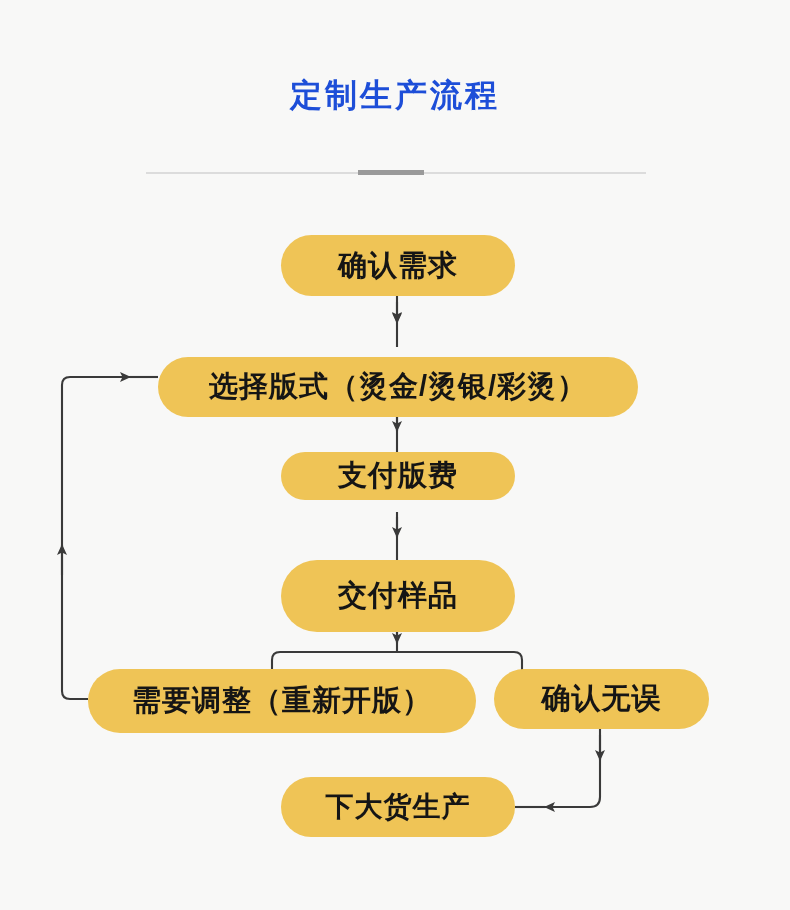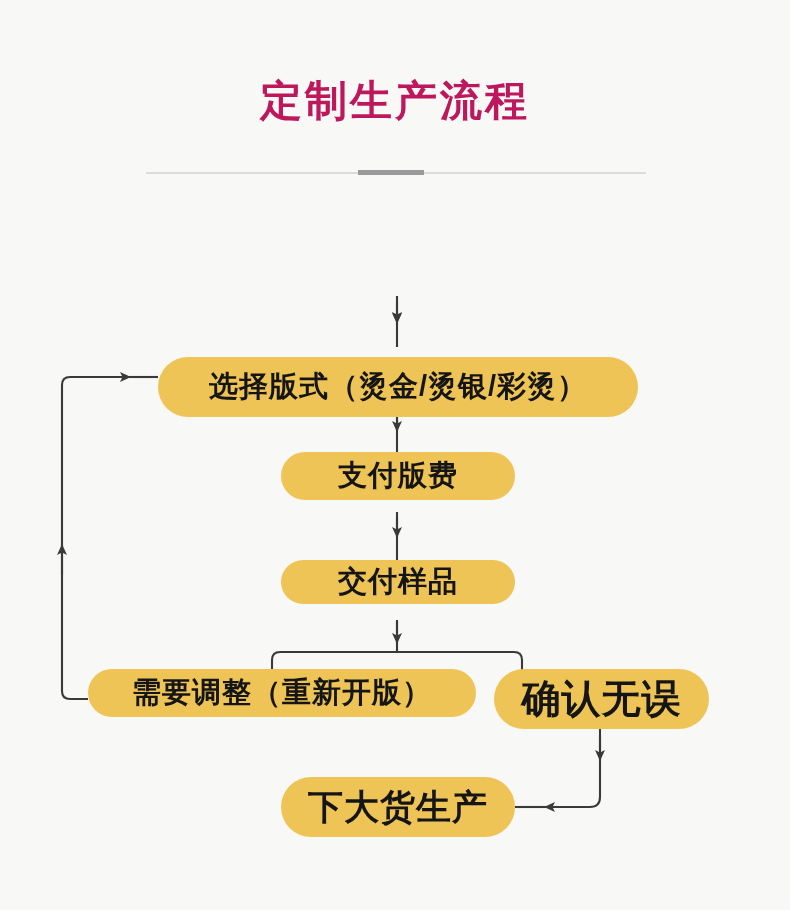--- a/index.html
+++ b/index.html
@@ -22,23 +22,23 @@
     background: #f8f8f7;
   }
 
   
   .page-title {
     position: absolute;
     left: 0;
     top: 76px;
     width: 790px;
     text-align: center;
-    font-size: 42px;
+    font-size: 32px;
     font-weight: bold;
-    color: #be185d;
+    color: #1d4ed8;
     letter-spacing: 3px;
     line-height: 1.2;
     white-space: nowrap;
   }
 
   .divider-wrap {
     position: absolute;
     left: 146px;
     top: 170px;
     width: 500px;
@@ -85,24 +85,24 @@
     box-sizing: border-box;
   }
   .node-label {
     display: block;
     letter-spacing: 1px;
   }
 
   .node-confirm-req   { left: 281px; top: 235px; width: 234px; height: 61px; font-size: 29px; }
   .node-select-style  { left: 158px; top: 357px; width: 480px; height: 60px; font-size: 29px; }
   .node-pay-fee       { left: 281px; top: 452px; width: 234px; height: 48px; font-size: 29px; }
-  .node-deliver-sample{ left: 281px; top: 560px; width: 234px; height: 44px; font-size: 29px; }
-  .node-need-adjust   { left:  88px; top: 669px; width: 388px; height: 48px; font-size: 29px; justify-content: center; }
-  .node-confirm-ok    { left: 494px; top: 669px; width: 215px; height: 60px; font-size: 39px; }
-  .node-mass-prod     { left: 281px; top: 777px; width: 234px; height: 60px; font-size: 35px; }
+  .node-deliver-sample{ left: 281px; top: 560px; width: 234px; height: 72px; font-size: 29px; }
+  .node-need-adjust   { left:  88px; top: 669px; width: 388px; height: 64px; font-size: 29px; justify-content: center; }
+  .node-confirm-ok    { left: 494px; top: 669px; width: 215px; height: 60px; font-size: 29px; }
+  .node-mass-prod     { left: 281px; top: 777px; width: 234px; height: 60px; font-size: 28px; }
 </style>
 </head>
 <body>
 
 <div id="page">
 
   <div class="page-title">定制生产流程</div>
 
   <div class="divider-wrap">
     <div class="divider-line"></div>
@@ -146,20 +146,23 @@
       <path d="M600,729 L600,797 Q600,807 590,807 L530,807"></path>
 
       <path d="M600,735 L600,760" stroke="#3a3a3a" stroke-width="2.1" marker-end="url(#arrowHead)"></path>
 
       <path d="M580,807 L545,807" stroke="#3a3a3a" stroke-width="2.1" marker-end="url(#arrowHead)"></path>
       <line x1="545" y1="807" x2="515" y2="807"></line>
 
     </g>
   </svg>
 
+  <div class="node node-confirm-req">
+    <span class="node-label">确认需求</span>
+  </div>
 
   <div class="node node-select-style">
     <span class="node-label">选择版式（烫金/烫银/彩烫）</span>
   </div>
 
   <div class="node node-pay-fee">
     <span class="node-label">支付版费</span>
   </div>
 
   <div class="node node-deliver-sample">

